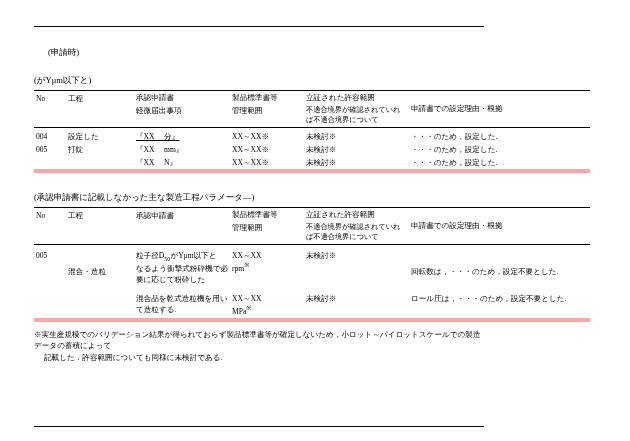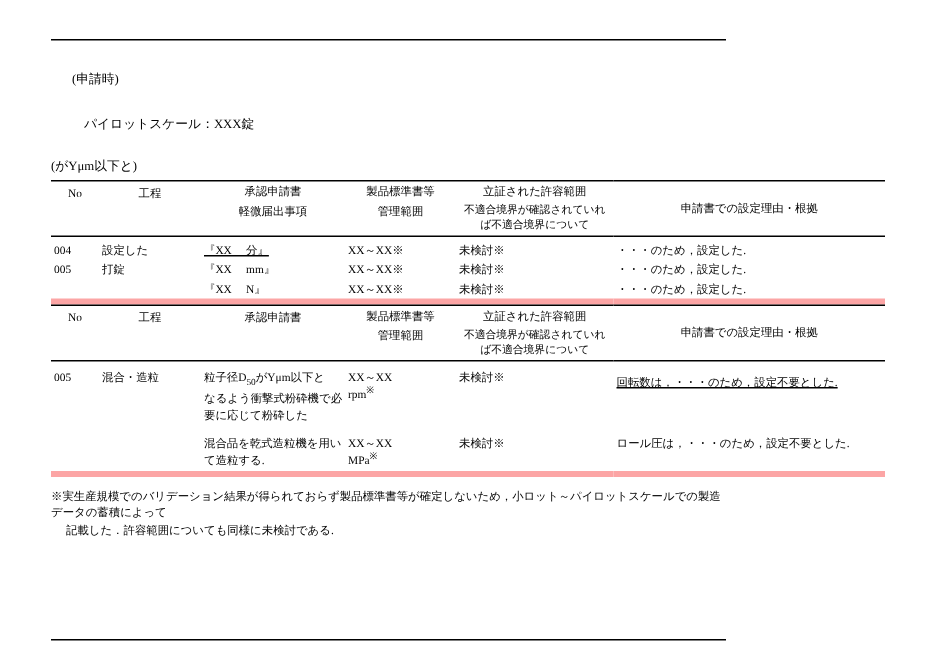--- a/index.html
+++ b/index.html
@@ -57,21 +57,20 @@
     table-layout: fixed;
   }
   table.doc td, table.doc th {
     padding: 1px 2px;
     vertical-align: top;
     font-weight: normal;
     line-height: 1.45;
   }
   .tb-bot td { border-bottom: 4px solid #fca5a5; }
   .hdr-row td {
-    text-align: center;
     vertical-align: middle;
   }
   .bd-t { border-top: 1px solid #000; }
   .bd-b { border-bottom: 1px solid #000; }
   .ctr { text-align: left; }
   .lft { text-align: left; }
   .sub {
     font-size: 6.2px;
     vertical-align: sub;
   }
@@ -90,21 +89,20 @@
   .spacer-row td { height: 4px; border: none; padding: 0; }
 </style>
 </head>
 <body>
 
 <div class="page">
   <div class="line-top"></div>
 
   <div class="apply-label">(申請時)</div>
 
-  <div class="pilot-line">パイロットスケール：XXX錠</div>
 
   <div class="section-title">(がYμm以下と)</div>
 
   <table class="doc">
     <colgroup>
       <col style="width:32px">
       <col style="width:68px">
       <col style="width:96px">
       <col style="width:74px">
       <col style="width:105px">
@@ -144,20 +142,21 @@
         <td class="ctr"></td>
         <td class="ctr"></td>
         <td class="lft cell-pad-l">『XX 　N』</td>
         <td class="ctr">XX～XX※</td>
         <td class="ctr">未検討※</td>
         <td class="ctr">・・・のため，設定した.</td>
       </tr>
     </tbody>
   </table>
 
+  <div class="section-title second">(承認申請書に記載しなかった主な製造工程パラメータ―)</div>
 
   <table class="doc">
     <colgroup>
       <col style="width:32px">
       <col style="width:68px">
       <col style="width:96px">
       <col style="width:74px">
       <col style="width:105px">
       <col style="width:181px">
     </colgroup>
@@ -169,32 +168,32 @@
         <td class="bd-t ctr">製品標準書等</td>
         <td class="bd-t ctr">立証された許容範囲</td>
         <td class="bd-t bd-b ctr" rowspan="2" style="vertical-align:middle;">申請書での設定理由・根拠</td>
       </tr>
       <tr class="hdr-row">
         <td class="bd-b ctr">管理範囲</td>
         <td class="bd-b ctr tight" style="font-size:7.2px;">不適合境界が確認されていれば不適合境界について</td>
       </tr>
       <tr>
         <td class="ctr" style="padding-top:5px;">005</td>
-        <td class="ctr" style="padding-top:5px;">混合・造粒</td>
+        <td class="ctr" style="padding-top:21px;">混合・造粒</td>
         <td class="lft" style="padding-top:5px;">
           <span>粒子径D</span><span class="sub">50</span><span>がYμm以下と</span><br>
           <span>なるよう衝撃式粉砕機で必</span><br>
           <span>要に応じて粉砕した</span>
         </td>
         <td class="ctr" style="padding-top:5px;">
           <span>XX～XX</span><br>
           <span>rpm</span><span class="sup">※</span>
         </td>
         <td class="ctr" style="padding-top:5px;">未検討※</td>
-        <td class="ctr" style="padding-top:8px;text-decoration:underline;">回転数は，・・・のため，設定不要とした.</td>
+        <td class="ctr" style="padding-top:21px;">回転数は，・・・のため，設定不要とした.</td>
       </tr>
       <tr class="spacer-row">
           <td colspan="6"></td>
         </tr>
       <tr class="tb-bot">
         <td class="ctr"></td>
         <td class="ctr"></td>
         <td class="lft">
           <span>混合品を乾式造粒機を用い</span><br>
           <span>て造粒する.</span>

